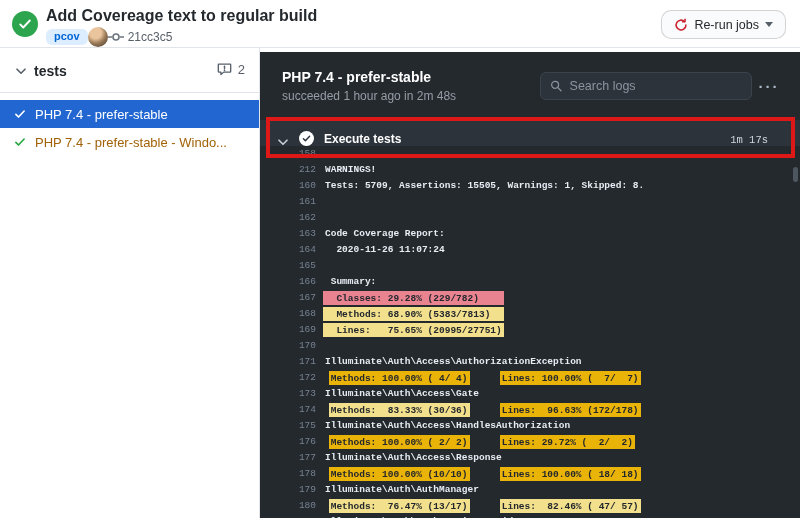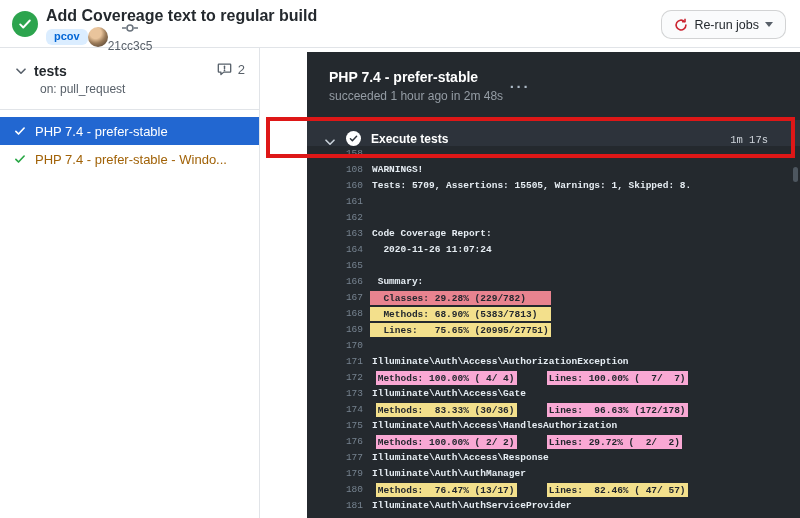--- a/index.html
+++ b/index.html
@@ -10,29 +10,29 @@
   
   .top-header { position:relative; height:48px; background:#fff; border-bottom:1px solid #e1e4e8; }
   .status-circle { position:absolute; left:12px; top:11px; width:26px; height:26px;
     border-radius:50%; background:#2da44e; display:flex; align-items:center; justify-content:center; }
   .run-title { position:absolute; left:46px; top:7px; font-size:16px; font-weight:700; color:#24292e; }
   .run-meta { position:absolute; left:46px; top:27px; display:flex; align-items:center; height:20px;justify-content:space-between; }
   .wf-badge { background:#dbedff; color:#0366d6; font-size:11px; font-weight:600;
     padding:2px 8px 3px; border-radius:6px; line-height:1; }
   .avatar { width:20px; height:20px; border-radius:50%;
     background:radial-gradient(circle at 38% 30%, #e9c49c 0 30%, #9a7a58 55%, #3d3128 100%); }
-  .commit { display:flex; align-items:center; gap:4px; color:#586069; font-size:12px;flex-direction:column; }
+  .commit { display:flex; align-items:center; gap:4px; color:#586069; font-size:12px; }
   .rerun-btn { position:absolute; right:14px; top:10px; height:29px; display:flex; align-items:center;
     gap:6px; padding:0 12px; background:#fafbfc; border:1px solid rgba(27,31,35,.18);
     border-radius:10px; font-size:12.5px; font-weight:500; color:#24292e; cursor:pointer; }
   .caret-down { width:0; height:0; border-left:4px solid transparent; border-right:4px solid transparent;
     border-top:5px solid #586069; }
 
   
-  .main { display:flex; height:470px;gap:47px; }
+  .main { display:flex; height:470px; }
 
   
   .sidebar { width:260px; background:#fff; border-right:1px solid #e1e4e8; }
   .wf-block { padding:15px 16px 13px; border-bottom:1px solid #e1e4e8; position:relative; }
   .wf-row { display:flex; align-items:center; gap:8px; }
   .wf-name { font-size:14px; font-weight:700; color:#24292e; }
   .ann-badge { position:absolute; right:14px; top:14px; display:flex; align-items:center; gap:6px;
     color:#586069; font-size:13px; }
   .wf-trigger { margin:3px 0 0 24px; font-size:12px; color:#586069; }
   .job-list { margin-top:7px; }
@@ -65,21 +65,21 @@
     color:#ced4da; }
 
   .log-lines { position:absolute; top:94px; left:0; right:0; bottom:0; }
   .log-line { height:16px; line-height:16px; white-space:pre;
     font-family:"Liberation Mono", monospace; font-size:9.5px; font-weight:700; color:#e6edf3; }
   .ln { display:inline-block; width:56px; text-align:right; color:#768390; font-weight:400; cursor:pointer; }
   .lc { margin-left:9px; }
   .hl { color:#22272e; padding:1.5px 2px; margin:8px -2px; }
   .hl-red    { background:#e8838f; }
   .hl-yellow { background:#f3e08c; }
-  .hl-green  { background:#f9a8d4; }
+  .hl-green  { background:#eab308; }
 
   .ann-rect { position:absolute; left:266px; top:117px; width:529px; height:41px;
     border:4px solid #de1717; z-index:6; pointer-events:none; }
   .scroll-thumb { position:absolute; right:2px; top:115px; width:5px; height:15px;
     background:#4d565f; border-radius:3px; }
 
   svg { display:block; }
 </style>
 </head>
 <body>
@@ -123,21 +123,20 @@
         <span class="wf-name">tests</span>
       </div>
       <div class="ann-badge">
         <svg width="15" height="15" viewBox="0 0 16 16">
           <path d="M2 2.2h12a0.6 0.6 0 0 1 .6.6v7.4a0.6 0.6 0 0 1-.6.6H7.2l-3 2.6v-2.6H2a0.6 0.6 0 0 1-.6-.6V2.8a0.6 0.6 0 0 1 .6-.6z" fill="none" stroke="#57606a" stroke-width="1.4" stroke-linejoin="round"></path>
           <path d="M8 4.4v2.8" stroke="#57606a" stroke-width="1.5" stroke-linecap="round"></path>
           <circle cx="8" cy="9" r="0.9" fill="#57606a"></circle>
         </svg>
         <span>2</span>
       </div>
-      <div class="wf-trigger">on: pull_request</div>
     </div>
     <div class="job-list">
         <div class="job-item selected">
           <svg class="jcheck" width="12" height="12" viewBox="0 0 16 16">
             <path d="M2.5 8.5l3.5 3.5L13.5 4" fill="none" stroke="currentColor" stroke-width="2.2" stroke-linecap="round" stroke-linejoin="round"></path>
           </svg>
           <span class="job-label">PHP 7.4 - prefer-stable</span>
         </div>
         <div class="job-item">
           <svg class="jcheck" width="12" height="12" viewBox="0 0 16 16">
@@ -147,57 +146,65 @@
         </div>
       </div>
   </div>
 
   <div class="log-panel">
     <div class="panel-header">
       <div>
         <div class="job-title">PHP 7.4 - prefer-stable</div>
         <div class="job-status">succeeded 1 hour ago in 2m 48s</div>
       </div>
+      <div class="search-box">
+        <svg width="14" height="14" viewBox="0 0 16 16">
+          <circle cx="6.5" cy="6.5" r="4.4" fill="none" stroke="#8b949e" stroke-width="1.6"></circle>
+          <path d="M10 10l4 4" stroke="#8b949e" stroke-width="1.6" stroke-linecap="round"></path>
+        </svg>
+        <input type="text" placeholder="Search logs" style="">
+      </div>
       <div class="kebab">···</div>
     </div>
 
     <div class="step-row">
       <svg width="10" height="7" viewBox="0 0 10 7">
         <path d="M1 1.2l4 4 4-4" fill="none" stroke="#c9d1d9" stroke-width="1.6" stroke-linecap="round" stroke-linejoin="round"></path>
       </svg>
       <span class="step-check">
         <svg width="9" height="9" viewBox="0 0 16 16">
           <path d="M2.5 8.5l3.5 3.5L13.5 4" fill="none" stroke="#2d333b" stroke-width="2.6" stroke-linecap="round" stroke-linejoin="round"></path>
         </svg>
       </span>
       <span class="step-name">Execute tests</span>
       <span class="step-duration">1m 17s</span>
     </div>
 
     <div class="log-lines">
         <div class="log-line"><span class="ln">158</span><span class="lc"></span></div>
-        <div class="log-line"><span class="ln">108</span><span class="lc"><span>WARNINGS!</span></span></div>
+        <div class="log-line"><span class="ln">212</span><span class="lc"><span>WARNINGS!</span></span></div>
         <div class="log-line"><span class="ln">160</span><span class="lc"><span>Tests: 5709, Assertions: 15505, Warnings: 1, Skipped: 8.</span></span></div>
         <div class="log-line"><span class="ln">161</span><span class="lc"></span></div>
         <div class="log-line"><span class="ln">162</span><span class="lc"></span></div>
         <div class="log-line"><span class="ln">163</span><span class="lc"><span>Code Coverage Report:</span></span></div>
         <div class="log-line"><span class="ln">164</span><span class="lc"><span>  2020-11-26 11:07:24</span></span></div>
         <div class="log-line"><span class="ln">165</span><span class="lc"></span></div>
         <div class="log-line"><span class="ln">166</span><span class="lc"><span> Summary:</span></span></div>
         <div class="log-line"><span class="ln">167</span><span class="lc"><span class="hl hl-red">  Classes: 29.28% (229/782)    </span></span></div>
         <div class="log-line"><span class="ln">168</span><span class="lc"><span class="hl hl-yellow">  Methods: 68.90% (5383/7813)  </span></span></div>
         <div class="log-line"><span class="ln">169</span><span class="lc"><span class="hl hl-yellow">  Lines:   75.65% (20995/27751)</span></span></div>
         <div class="log-line"><span class="ln">170</span><span class="lc"></span></div>
         <div class="log-line"><span class="ln">171</span><span class="lc"><span>Illuminate\Auth\Access\AuthorizationException</span></span></div>
         <div class="log-line"><span class="ln">172</span><span class="lc"><span> </span><span class="hl hl-green">Methods: 100.00% ( 4/ 4)</span><span>      </span><span class="hl hl-green">Lines: 100.00% (  7/  7)</span></span></div>
         <div class="log-line"><span class="ln">173</span><span class="lc"><span>Illuminate\Auth\Access\Gate</span></span></div>
         <div class="log-line"><span class="ln">174</span><span class="lc"><span> </span><span class="hl hl-yellow">Methods:  83.33% (30/36)</span><span>      </span><span class="hl hl-green">Lines:  96.63% (172/178)</span></span></div>
         <div class="log-line"><span class="ln">175</span><span class="lc"><span>Illuminate\Auth\Access\HandlesAuthorization</span></span></div>
         <div class="log-line"><span class="ln">176</span><span class="lc"><span> </span><span class="hl hl-green">Methods: 100.00% ( 2/ 2)</span><span>      </span><span class="hl hl-green">Lines: 29.72% (  2/  2)</span></span></div>
         <div class="log-line"><span class="ln">177</span><span class="lc"><span>Illuminate\Auth\Access\Response</span></span></div>
+        <div class="log-line"><span class="ln">178</span><span class="lc"><span> </span><span class="hl hl-green">Methods: 100.00% (10/10)</span><span>      </span><span class="hl hl-green">Lines: 100.00% ( 18/ 18)</span></span></div>
         <div class="log-line"><span class="ln">179</span><span class="lc"><span>Illuminate\Auth\AuthManager</span></span></div>
         <div class="log-line"><span class="ln">180</span><span class="lc"><span> </span><span class="hl hl-yellow">Methods:  76.47% (13/17)</span><span>      </span><span class="hl hl-yellow">Lines:  82.46% ( 47/ 57)</span></span></div>
         <div class="log-line"><span class="ln">181</span><span class="lc"><span>Illuminate\Auth\AuthServiceProvider</span></span></div>
       </div>
     <div class="scroll-thumb"></div>
   </div>
 </div>
 
 <div class="ann-rect"></div>
 

